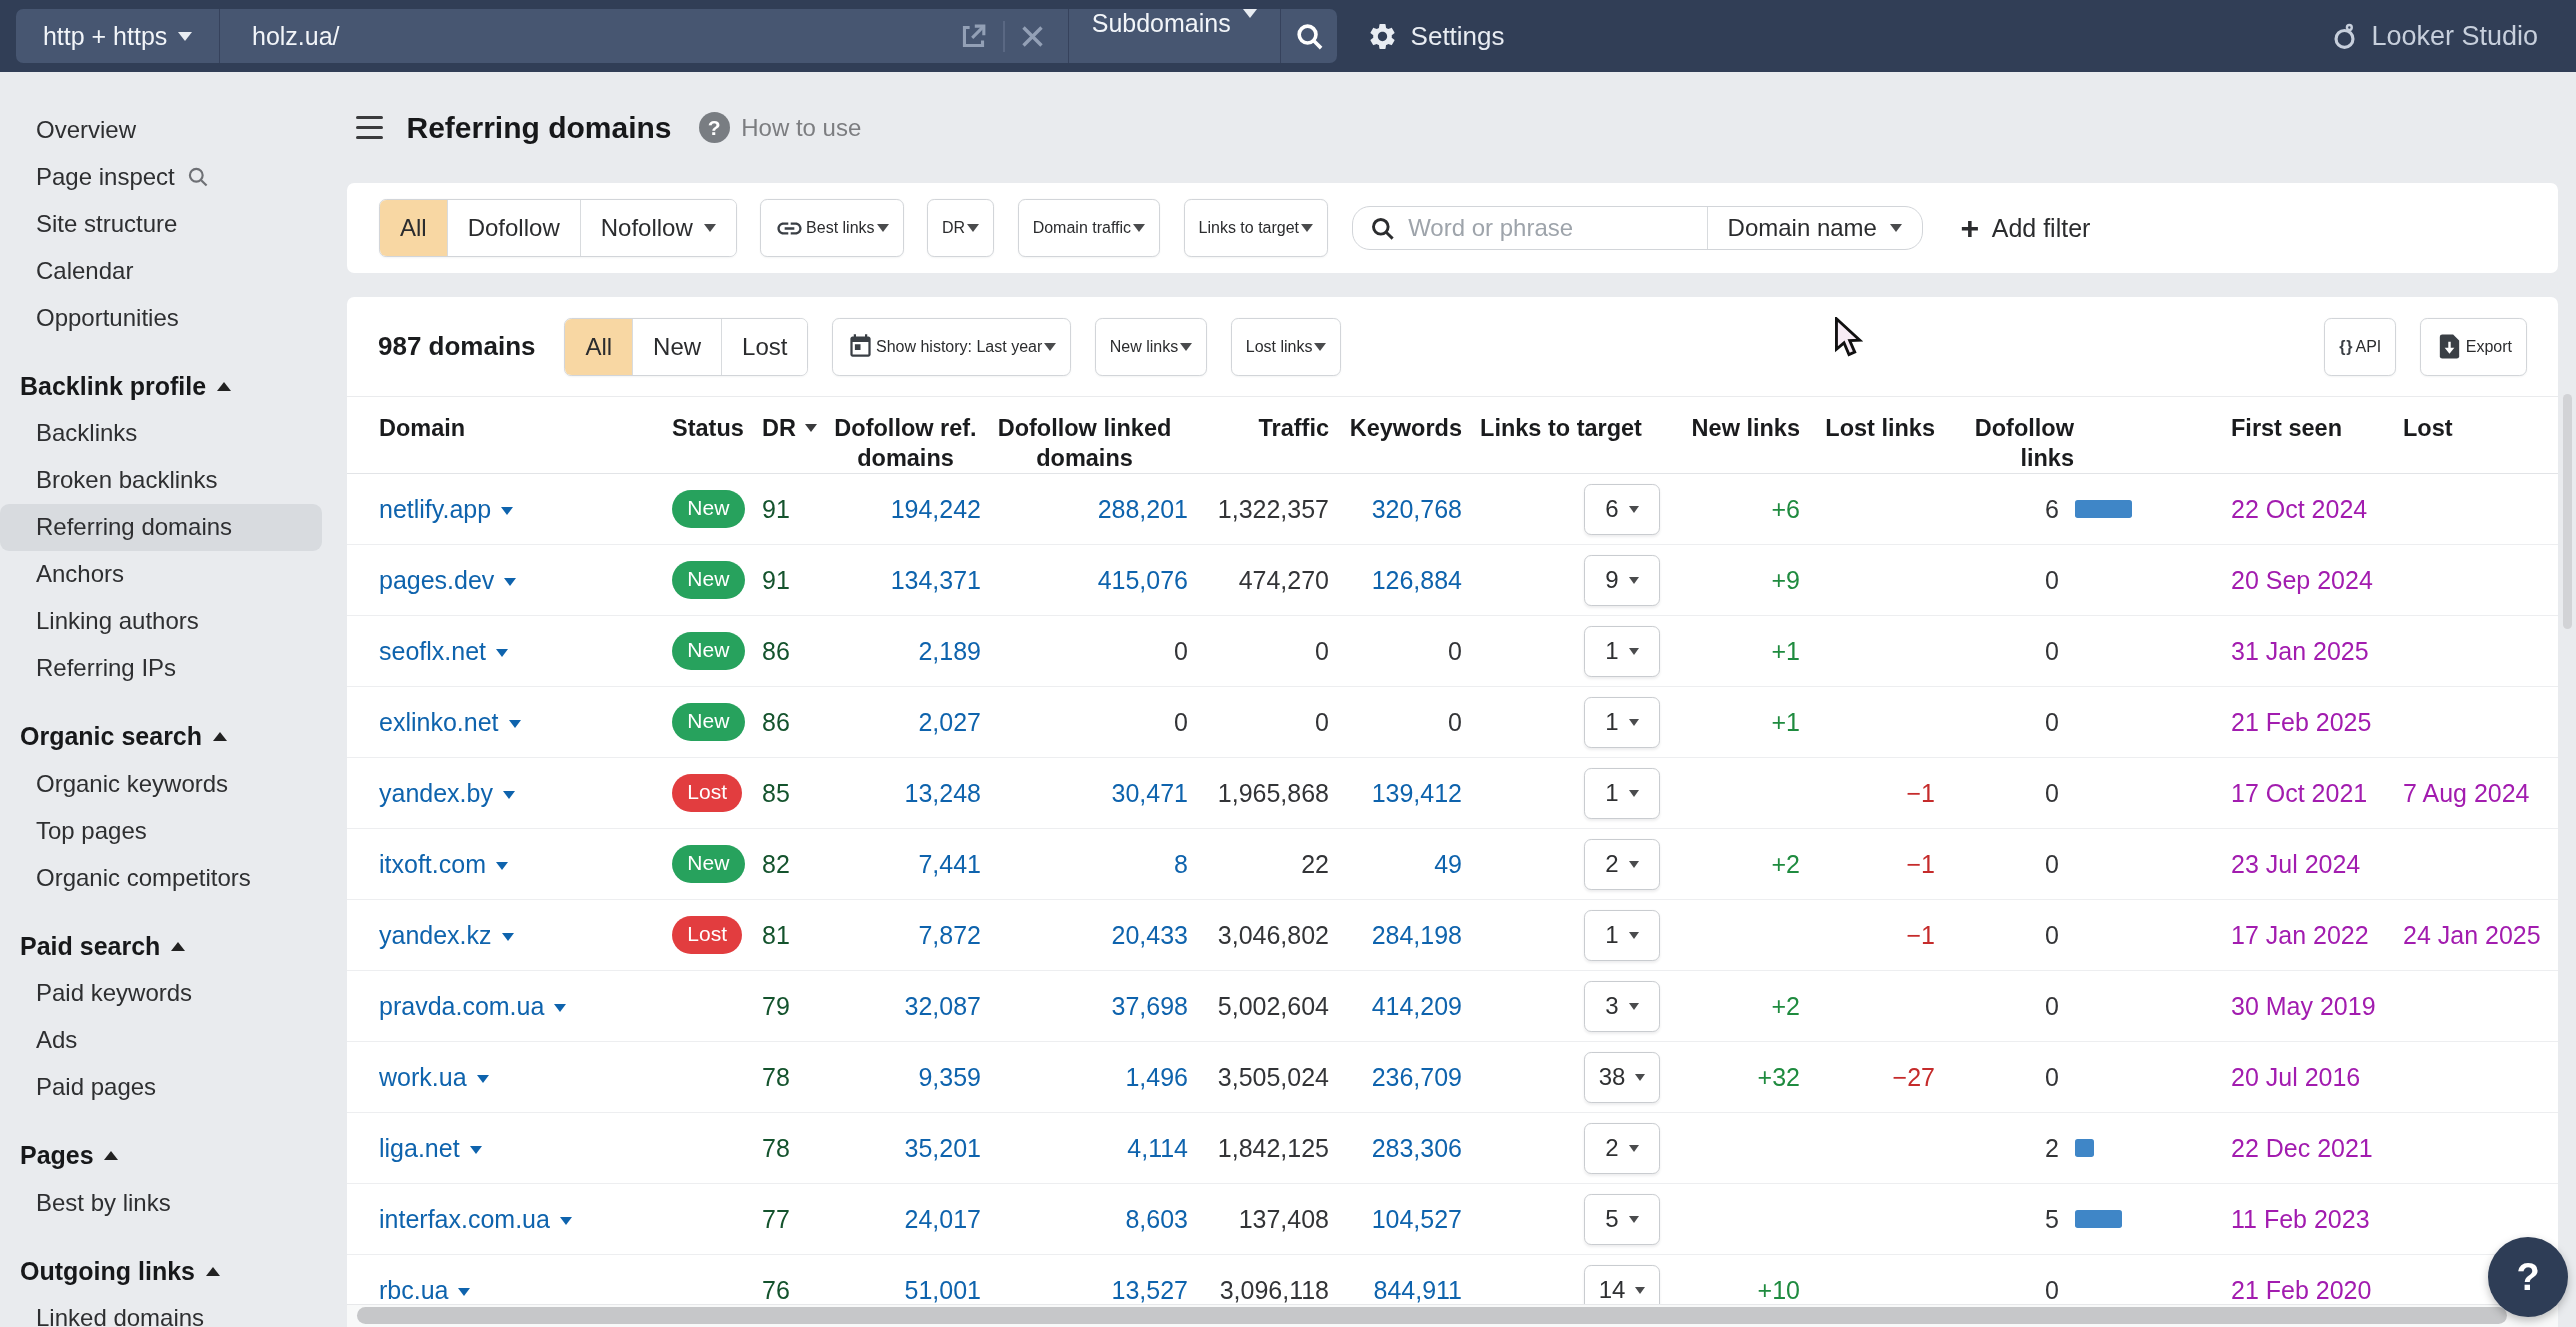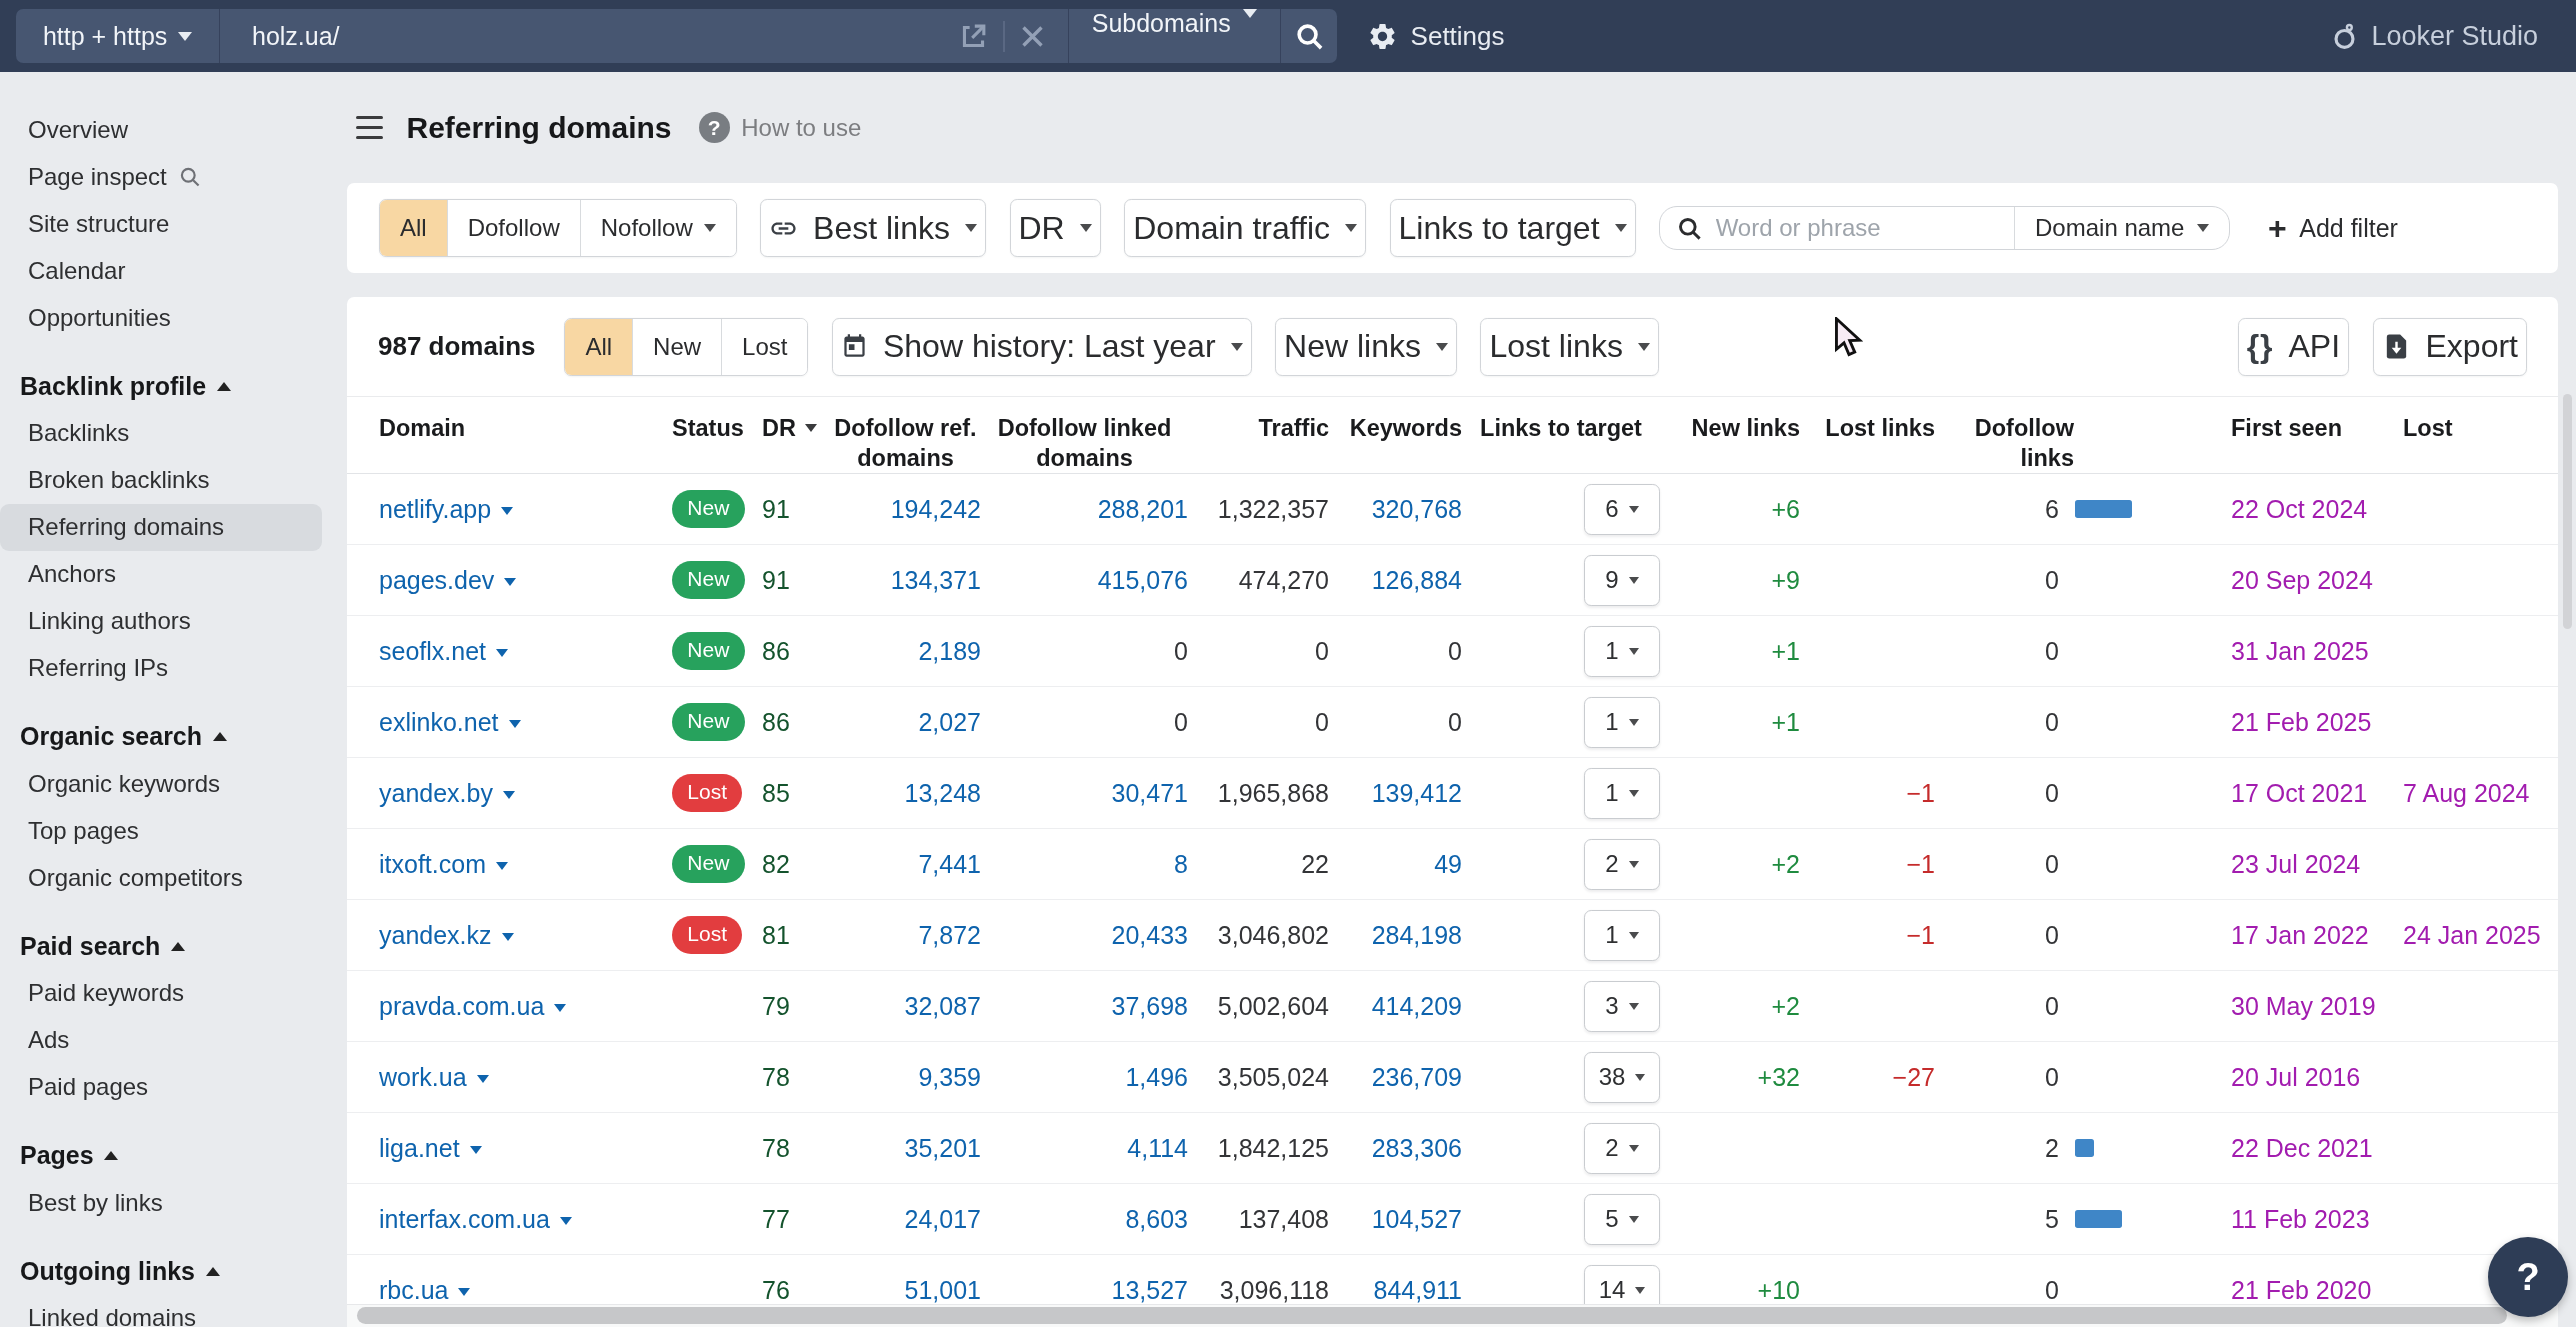--- a/index.html
+++ b/index.html
@@ -23,21 +23,21 @@
   .tb-settings { position:absolute; left:1367px; top:0; height:72px; display:flex;
     align-items:center; gap:12.6px; color:#e8ecf2; font-size:26px; cursor:pointer; }
   .tb-brand { position:absolute; right:38px; top:0; height:72px; display:flex;
     align-items:center; gap:12.6px; color:#c7cfdc; font-size:27px; }
   .caret-dn { width:0; height:0; border-left:7.2px solid transparent; border-right:7.2px solid transparent;
     border-top:9px solid #e8ecf2; display:inline-block; }
 
   
   .sidebar { position:absolute; left:0; top:72px; width:347px; bottom:0; background:#e9ebee;
     padding-top:34px; overflow:hidden; }
-  .sb-item { height:47px; display:flex; align-items:center; gap:10.8px; padding-left:28px;
+  .sb-item { height:47px; display:flex; align-items:center; gap:10.8px; padding-left:36px;
     margin-right:25px; font-size:24px; color:#2e2f31; border-radius:9px; cursor:pointer; }
   .sb-item.active { background:#d8dbdf; }
   .sb-header { height:47px; margin-top:21.6px; display:flex; align-items:center; gap:10.8px;
     padding-left:20px; font-size:25px; font-weight:bold; color:#17181a; cursor:pointer; }
   .sb-caret-up { width:0; height:0; border-left:7.2px solid transparent; border-right:7.2px solid transparent;
     border-bottom:9px solid #222; display:inline-block; }
 
   
   .content { position:absolute; left:347px; top:72px; right:0; bottom:0; }
   .page-header { height:111px; display:flex; align-items:center; padding-left:9px; }
@@ -54,23 +54,23 @@
   .main-card { margin-top:24px; margin-right:18px; height:1030px; background:#fff;
     border-radius:7.2px 7.2px 0 0; position:relative; overflow:hidden; }
 
   
   .seg-group { display:flex; height:58px; border:1.8px solid #d2d5d9; border-radius:7.2px;
     background:#fff; overflow:hidden; box-shadow:0 0.9px 1.8px rgba(27,31,35,.05); }
   .seg { display:flex; align-items:center; justify-content:center; gap:10.8px; padding:0 20px;
     font-size:24px; color:#2b2c2e; border-right:1.8px solid #d8dbde; cursor:pointer; background:#fff; }
   .seg:last-child { border-right:none; }
   .seg.sel { background:#f8d7a3; }
-  .btn { display:inline-flex; align-items:center; justify-content:center; gap:15px; height:58px;
-    padding:0 8px; border:1.8px solid #d2d5d9; border-radius:7.2px; background:#fff;
-    font-size:32px; color:#2b2c2e; cursor:pointer; box-shadow:0 0.9px 1.8px rgba(27,31,35,.05); }
+  .btn { display:inline-flex; align-items:center; justify-content:center; gap:2px; height:58px;
+    padding:0 14px; border:1.8px solid #d2d5d9; border-radius:7.2px; background:#fff;
+    font-size:16px; color:#2b2c2e; cursor:pointer; box-shadow:0 0.9px 1.8px rgba(27,31,35,.05); }
   .btn .caret-dn, .seg .caret-dn { border-top-color:#4a4b4d; border-left-width:6.3px; border-right-width:6.3px; border-top-width:8px; }
   .search-group { display:flex; height:44px; border:1.8px solid #d2d5d9; border-radius:18px;
     background:#fff; overflow:hidden; }
   .search-box { width:354px; display:flex; align-items:center; padding-left:16px; gap:12.6px; }
   .search-box input { border:none; outline:none; font-size:24px; color:#333; width:271px;
     font-family:inherit; background:transparent; }
   .search-box input::placeholder { color:#9ea4ab; }
   .search-scope { width:215px; display:flex; align-items:center; justify-content:center; gap:12.6px;
     border-left:1.8px solid #d8dbde; font-size:24px; color:#2b2c2e; cursor:pointer; }
   .add-filter { display:flex; align-items:center; gap:12.6px; font-size:25px; color:#2b2c2e;

